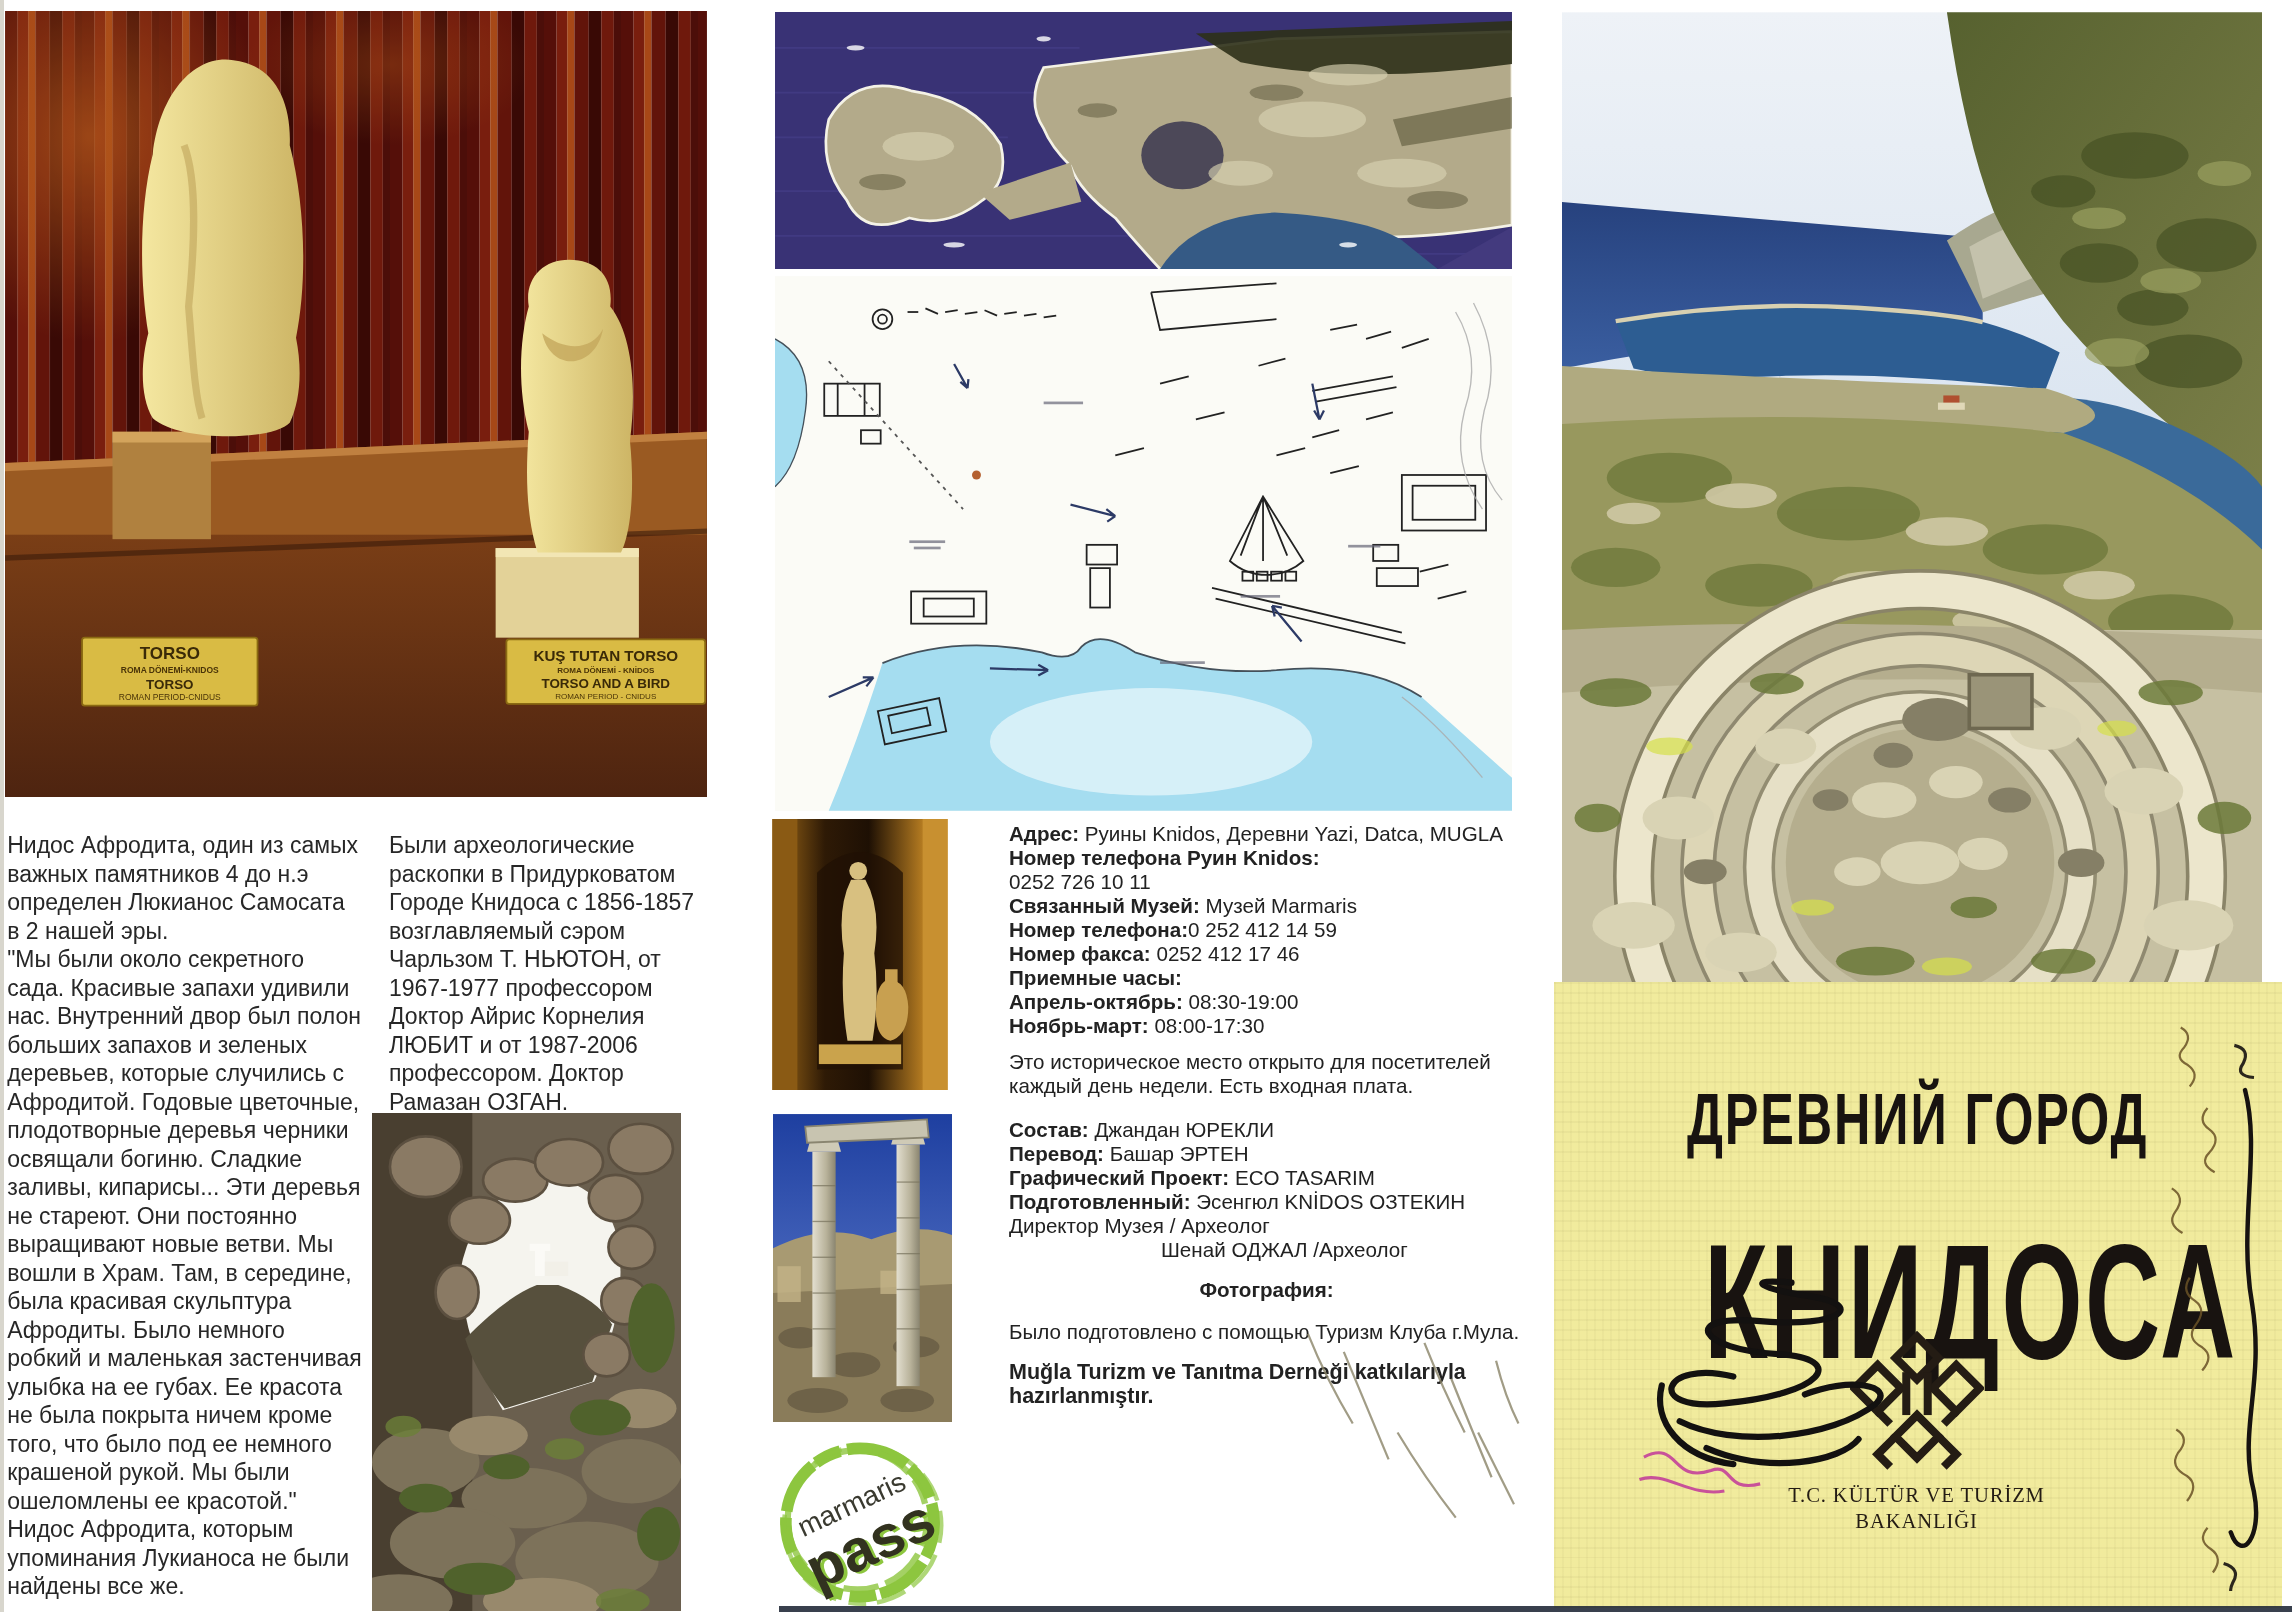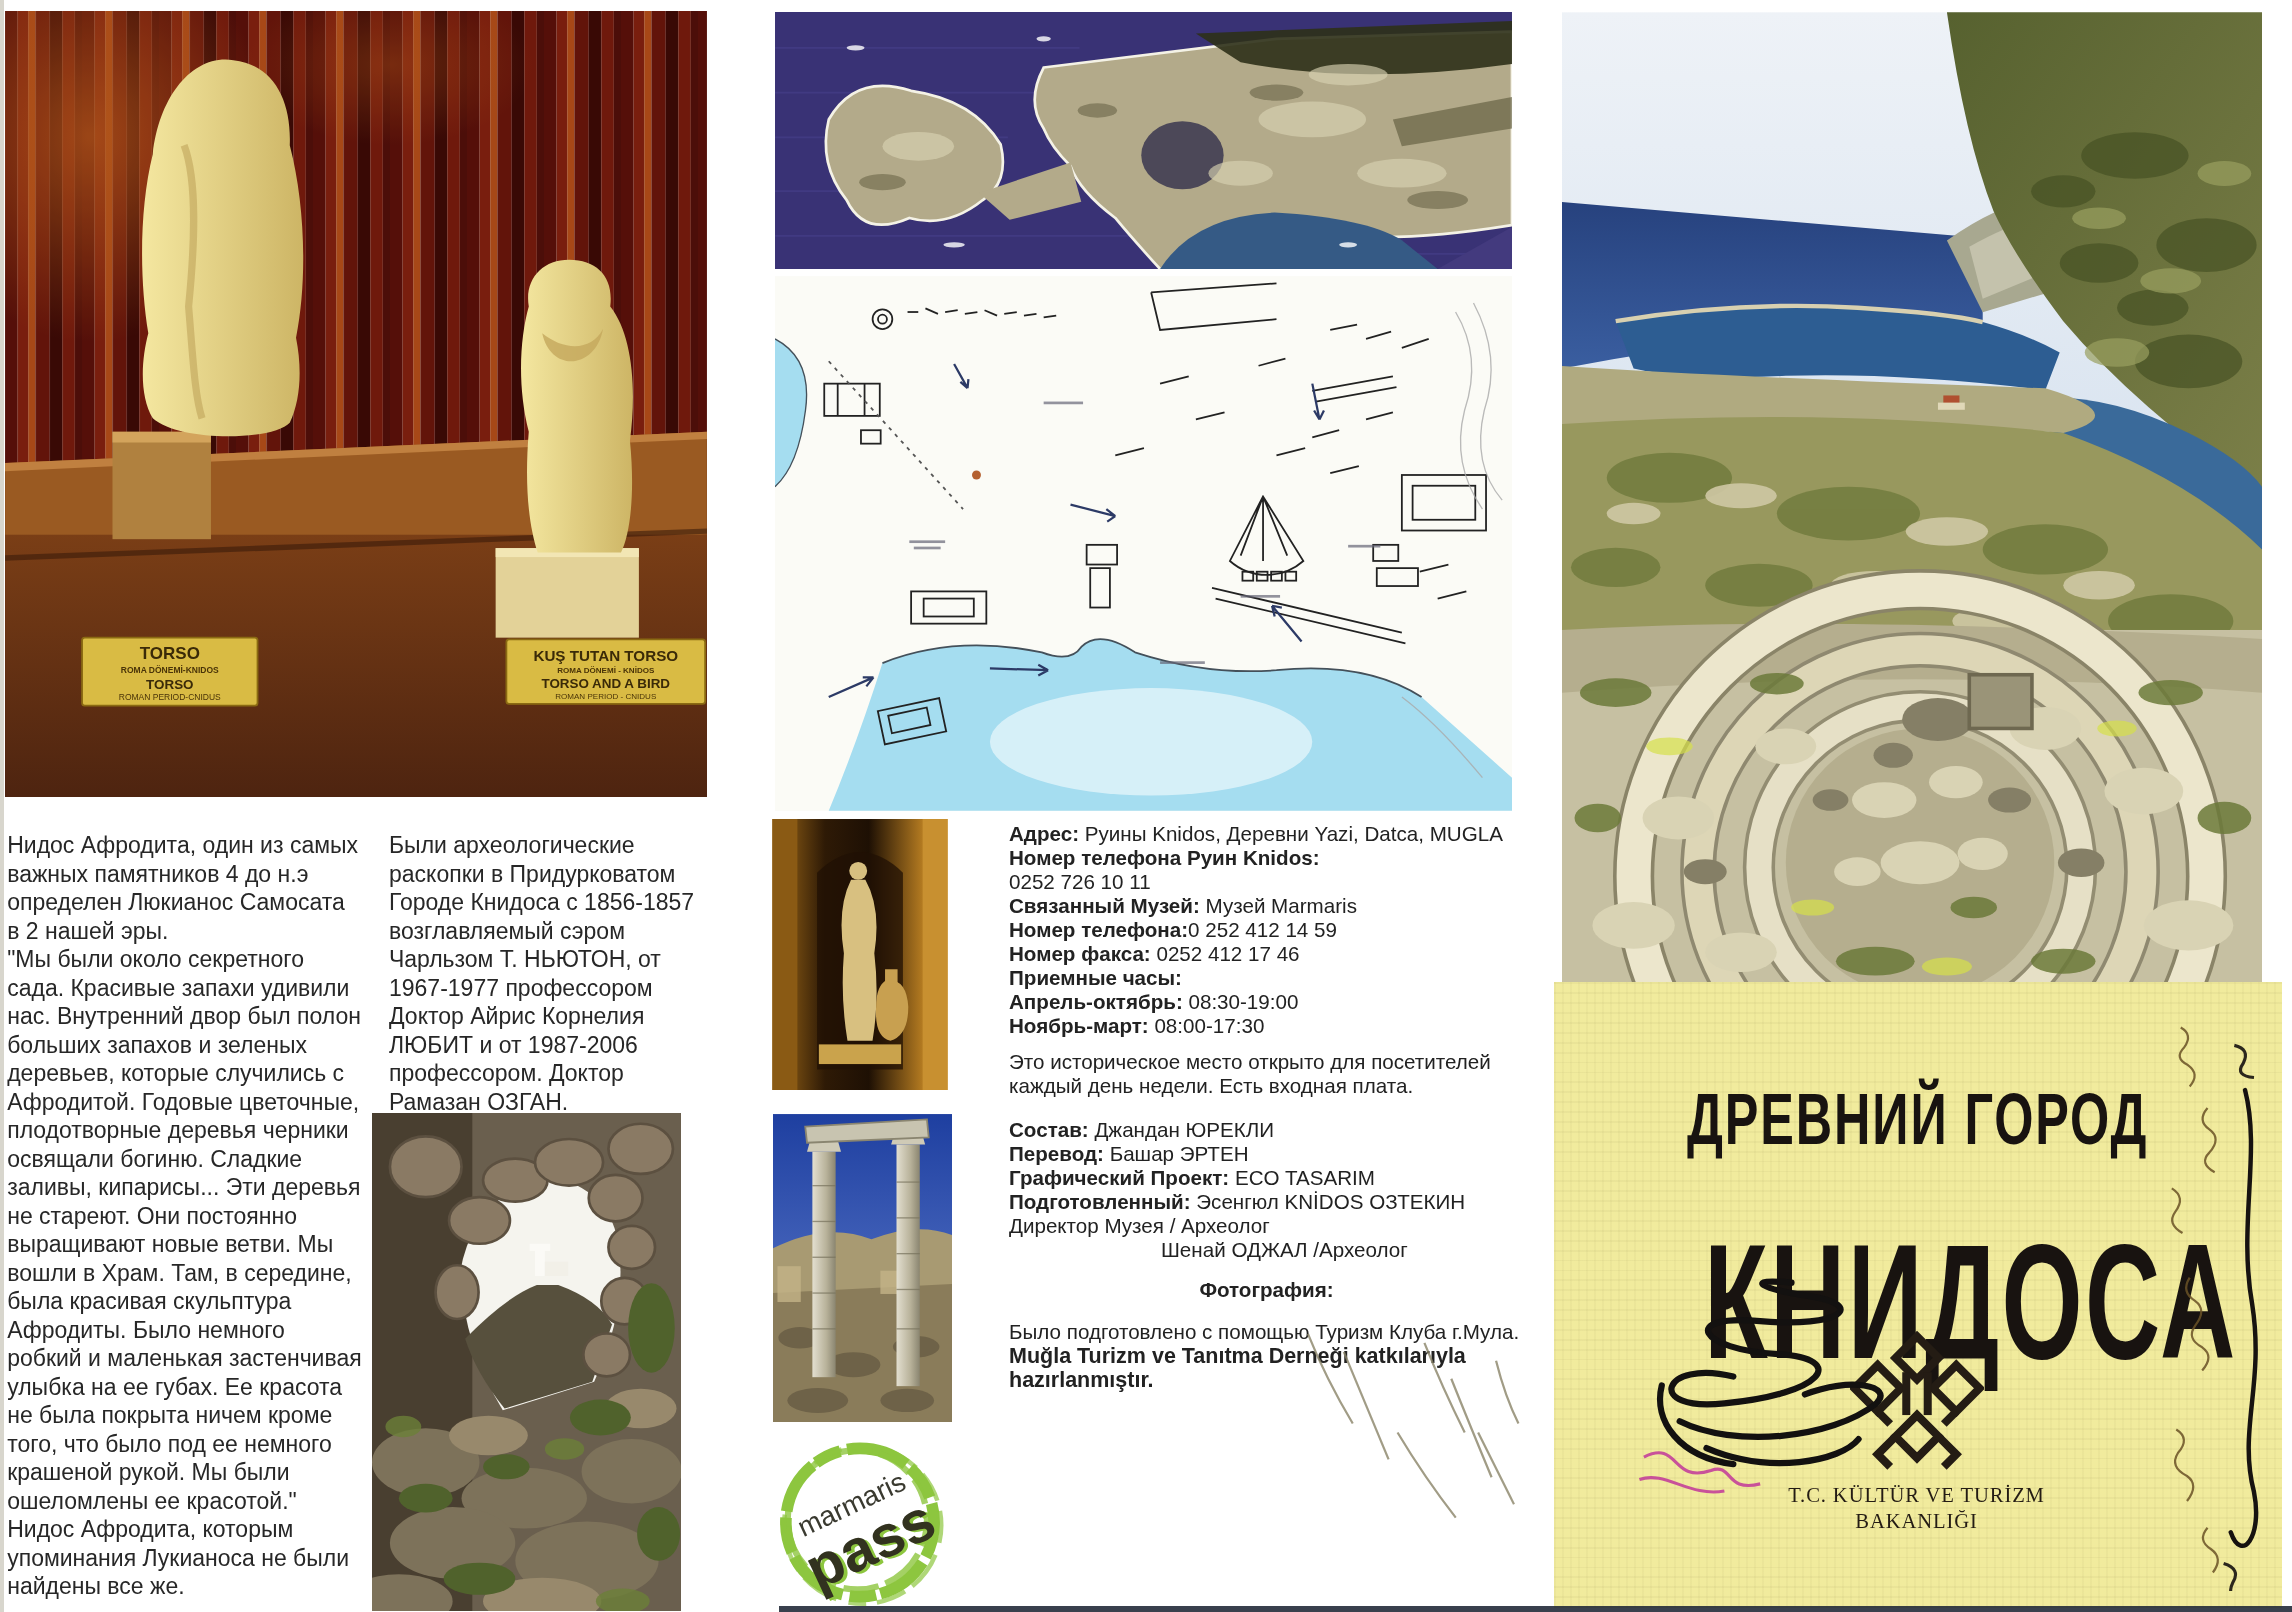--- a/index.html
+++ b/index.html
@@ -9,21 +9,21 @@
   .photo{position:absolute;overflow:hidden;}
   .photo svg{display:block;}
   
   .bodytext{font-size:23px;line-height:28.5px;color:#272727;}
   .bodytext p{margin:0;}
   
   .info{font-size:20.6px;line-height:24px;color:#222;}
   .info .lbl{font-weight:bold;text-align:center;}
   .info-line{white-space:pre-wrap;}
   .credits-extra{padding-left:152px;}
-  .turkish{font-weight:bold;font-size:21.5px;line-height:24px;}
+  .turkish{font-weight:bold;font-size:21.5px;line-height:24px;margin-top:16px;}
   .prepared{margin-top:18px;}
   .opennote{margin-top:12px;}
   .creditsblock{margin-top:19.7px;}
   .photoblock{margin-top:16px;}
   
   .yellow{position:absolute;left:1554px;top:982px;width:728px;height:626px;background:#f1eb9d;
     background-image:repeating-linear-gradient(0deg,rgba(95,85,40,.05) 0 1.8px,transparent 1.8px 9.9px),
                      repeating-linear-gradient(90deg,rgba(95,85,40,.04) 0 1.8px,transparent 1.8px 8px);}
   .ytitle{position:absolute;left:0;width:100%;text-align:center;color:#181310;font-weight:bold;}
   .ytitle>span{display:inline-block;white-space:nowrap;}

